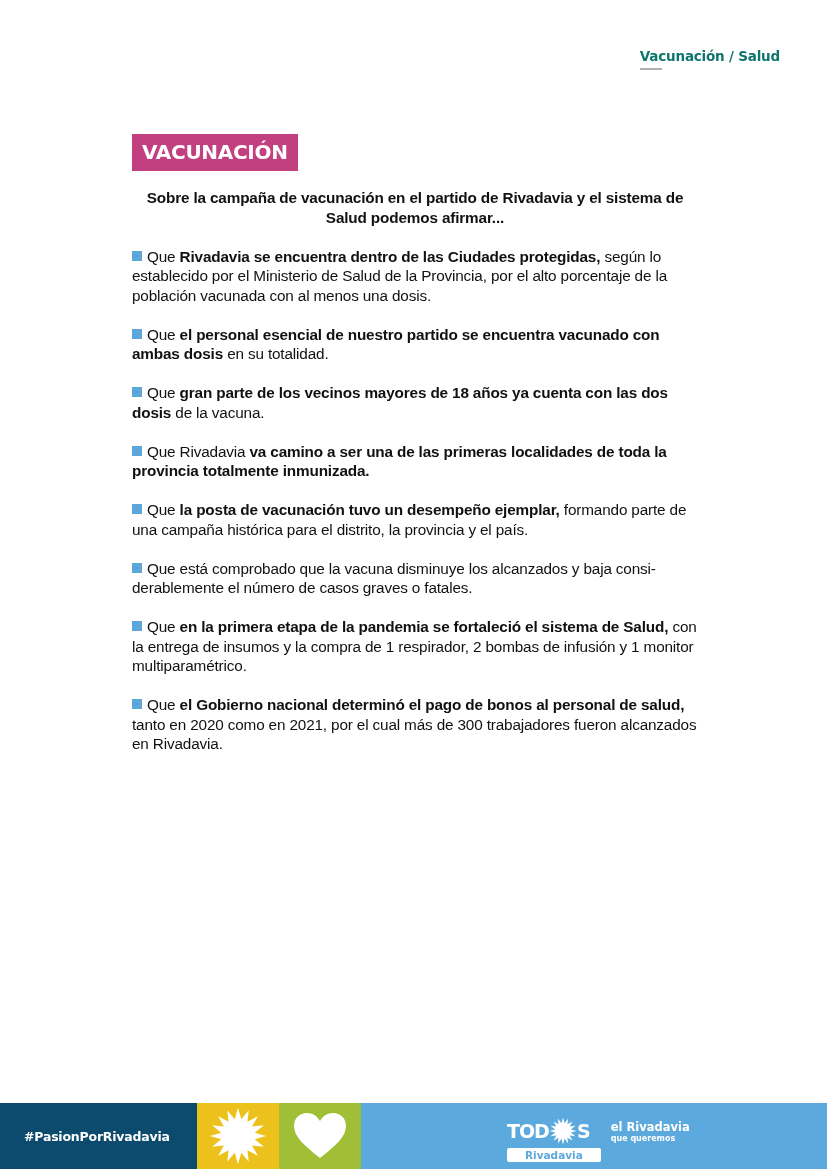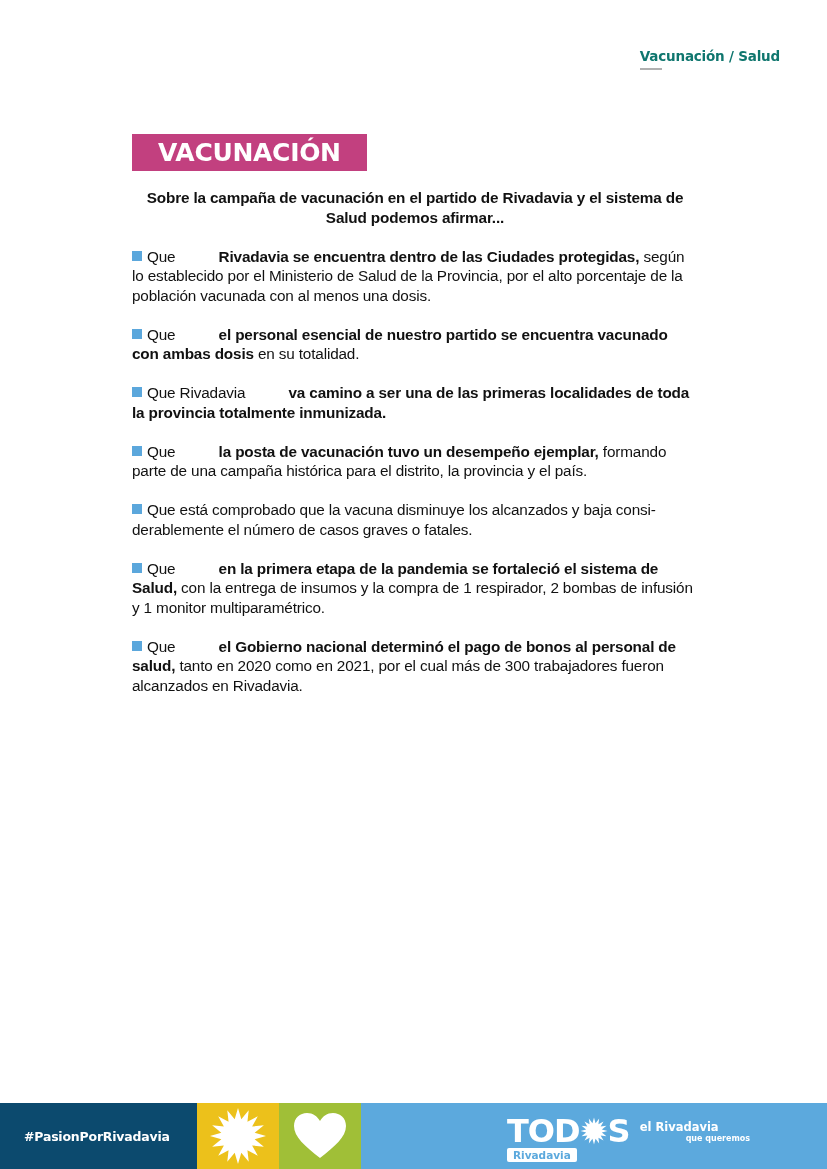--- a/index.html
+++ b/index.html
@@ -14,79 +14,80 @@
     font-family: "DejaVu Sans", sans-serif;
     font-size: 13.5px; font-weight: bold; color: #0f766e;
     letter-spacing: -0.2px;
   }
   .crumb-first { position: relative; }
   .crumb-underline {
     position: absolute; left: 0; top: 20px; width: 22px; height: 2px; background: #b0b0b0;
   }
   .section-badge {
     position: absolute; left: 132px; top: 134px;
-    height: 37px; padding: 0 26px;
+    height: 37px; padding: 0 10px;
     background: #c2407f; color: #ffffff;
     font-family: "DejaVu Sans", sans-serif;
-    font-weight: bold; font-size: 25px; line-height: 37px;
+    font-weight: bold; font-size: 20px; line-height: 37px;
     letter-spacing: -0.3px;
   }
   .content {
     position: absolute; left: 132px; top: 188px; width: 566px;
     font-size: 15.3px; line-height: 19.5px;
     letter-spacing: -0.15px;
   }
   .intro { font-weight: bold; margin: 0 0 19.5px 0; text-align: center; }
   .item { margin: 0 0 19.5px 0; }
   .bullet {
     display: inline-block; width: 10px; height: 10px; background: #5ba7dc;
     margin-right: 5px; vertical-align: 1px;
   }
-  b { font-weight: bold; margin-left: 39px; }
+  b { font-weight: bold; }
   .footer {
     position: absolute; left: 0; top: 1103px; width: 827px; height: 66px;
     display: flex;
   }
   .f-pink { width: 197px; background: #0c4a6e; display: flex; align-items: center; }
   .hashtag {
     margin-left: 24px; color: #ffffff; font-weight: bold; font-size: 12.5px;
     font-family: "DejaVu Sans", sans-serif; letter-spacing: -0.2px;
   }
   .f-yellow { width: 82px; background: #ecc11b; display: flex; align-items: center; justify-content: center; }
   .f-green { width: 82px; background: #a0bf37; display: flex; align-items: center; justify-content: center; }
   .f-blue { flex: 1; background: #5ca9dd; position: relative; }
   .todos-logo { position: absolute; left: 146px; top: 14px; display: flex; align-items: flex-start; }
   .todos-word {
     color: #ffffff; font-family: "DejaVu Sans", sans-serif; font-weight: bold;
-    font-size: 32px; line-height: 28px; letter-spacing: -1px; display: flex; align-items: center;
+    font-size: 19px; line-height: 28px; letter-spacing: -1px; display: flex; align-items: center;
   }
   .todos-sub {
     display: inline-block; margin-top: 1px; background: #ffffff; color: #5ca9dd;
     font-family: "DejaVu Sans", sans-serif; font-weight: bold; font-size: 10.5px;
-    padding: 0 6px; border-radius: 2px; line-height: 14px;
+    padding: 0 18px; border-radius: 2px; line-height: 14px;
   }
   .tagline { margin-left: 10px; color: #ffffff; font-family: "DejaVu Sans", sans-serif; font-weight: bold; }
   .tagline-1 { font-size: 11.5px; line-height: 13px; margin-top: 4px; }
-  .tagline-2 { font-size: 8px; line-height: 9px; margin-left: 46px; }
+  .tagline-2 { font-size: 8px; line-height: 9px; }
 </style>
 </head>
 <body>
 
 <div class="header-crumb">
   <span class="crumb-first">Vacunación / Salud</span>
   <span class="crumb-underline"></span>
 </div>
 
 <div class="section-badge">VACUNACIÓN</div>
 
 <div class="content">
   <p class="intro">Sobre la campaña de vacunación en el partido de Rivadavia y el sistema de Salud podemos afirmar...</p>
   <div id="items">
       <p class="item"><span class="bullet"></span><span>Que </span><b>Rivadavia se encuentra dentro de las Ciudades protegidas,</b><span> según lo establecido por el Ministerio de Salud de la Provincia, por el alto porcentaje de la población vacunada con al menos una dosis.</span></p>
       <p class="item"><span class="bullet"></span><span>Que </span><b>el personal esencial de nuestro partido se encuentra vacunado con ambas dosis</b><span> en su totalidad.</span></p>
+      <p class="item"><span class="bullet"></span><span>Que </span><b>gran parte de los vecinos mayores de 18 años ya cuenta con las dos dosis</b><span> de la vacuna.</span></p>
       <p class="item"><span class="bullet"></span><span>Que Rivadavia </span><b>va camino a ser una de las primeras localidades de toda la provincia totalmente inmunizada.</b><span></span></p>
       <p class="item"><span class="bullet"></span><span>Que </span><b>la posta de vacunación tuvo un desempeño ejemplar,</b><span> formando parte de una campaña histórica para el distrito, la provincia y el país.</span></p>
       <p class="item"><span class="bullet"></span><span>Que está comprobado que la vacuna disminuye los alcanzados y baja consi-derablemente el número de casos graves o fatales.</span><b></b><span></span></p>
       <p class="item"><span class="bullet"></span><span>Que </span><b>en la primera etapa de la pandemia se fortaleció el sistema de Salud,</b><span> con la entrega de insumos y la compra de 1 respirador, 2 bombas de infusión y 1 monitor multiparamétrico.</span></p>
       <p class="item"><span class="bullet"></span><span>Que </span><b>el Gobierno nacional determinó el pago de bonos al personal de salud,</b><span> tanto en 2020 como en 2021, por el cual más de 300 trabajadores fueron alcanzados en Rivadavia.</span></p>
     </div>
 </div>
 
 <div class="footer">
   <div class="f-pink">

